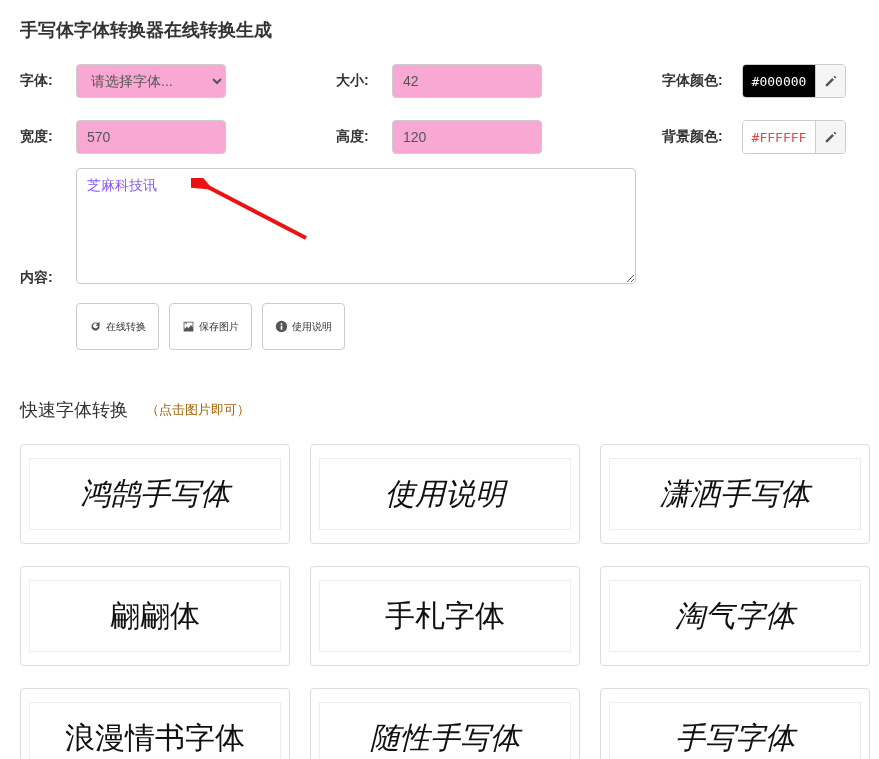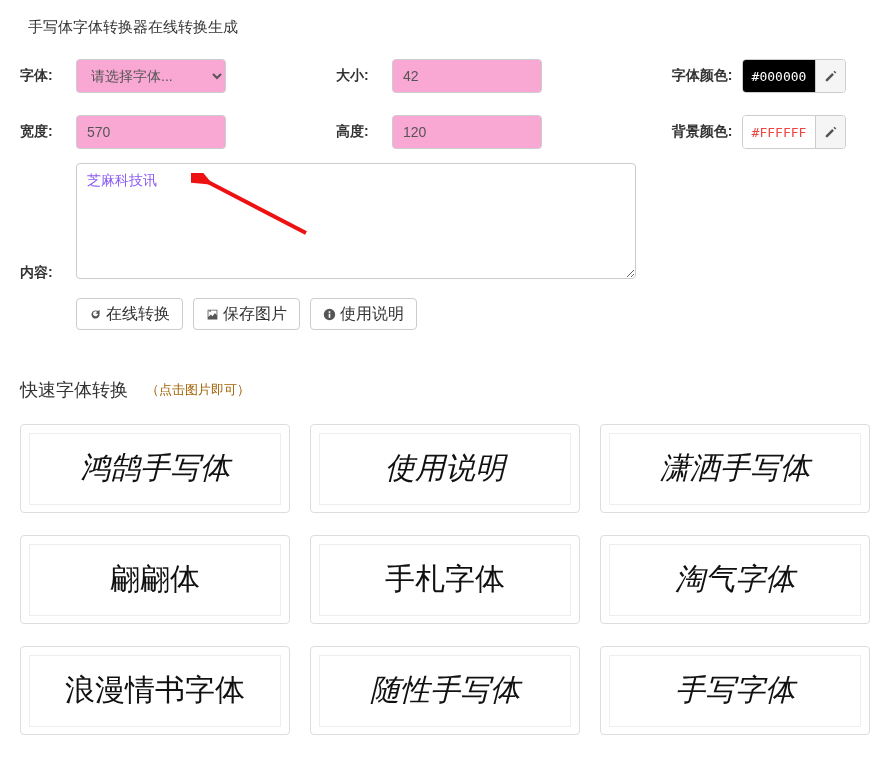--- a/index.html
+++ b/index.html
@@ -6,34 +6,34 @@
   body {
     margin: 0;
     padding: 18px 20px;
     font-family: -apple-system, "Helvetica Neue", Arial, "Microsoft YaHei", sans-serif;
     font-size: 14px;
     color: #333;
     background: #fff;
     width: 879px;
   }
   h2.page-title {
-    font-size: 15px;
-    font-weight: normal;
-    margin: 0 0 22px 8px;
+    font-size: 18px;
+    font-weight: bold;
+    margin: 0 0 22px 0;
     color: #333;
   }
   .form-grid {
     display: grid;
     grid-template-columns: 56px 170px 90px 56px 170px 90px 90px 110px;
     column-gap: 0;
     row-gap: 22px;
     align-items: center;
   }
   .lbl { font-weight: bold; color: #333; }
-  .lbl-right { font-weight: bold; text-align: center; padding-left: 10px;}
+  .lbl-right { font-weight: bold; text-align: left; padding-left: 10px;}
   select, input[type=text] {
     height: 34px;
     padding: 4px 10px;
     font-size: 14px;
     border: 1px solid #ccc;
     border-radius: 4px;
     width: 150px;
     color: #555;
     background: #f9a8d4;
   }
@@ -86,26 +86,26 @@
     resize: both;
   }
   .arrow {
     position: absolute;
     top: 10px;
     left: 115px;
     pointer-events: none;
   }
   .btn-row { margin-top: 16px; margin-left: 56px; display: flex; gap: 10px; }
   .btn {
-    height: 32px;
+    height: 47px;
     padding: 0 12px;
     border: 1px solid #ccc;
     background: #fff;
     border-radius: 4px;
-    font-size: 16px;
+    font-size: 10px;
     color: #333;
     display: inline-flex;
     align-items: center;
     gap: 4px;
     cursor: pointer;
   }
   .btn svg { width: 13px; height: 13px; }
   .section-title {
     margin-top: 48px;
     font-size: 18px;
@@ -118,21 +118,21 @@
   .cards {
     margin-top: 22px;
     display: grid;
     grid-template-columns: repeat(3, 270px);
     gap: 22px 20px;
   }
   .card {
     border: 1px solid #ddd;
     border-radius: 4px;
     padding: 8px;
-    height: 89px;
+    height: 100px;
     display: flex;
     align-items: center;
     justify-content: center;
     background: #fff;
     cursor: pointer;
   }
   .card-inner {
     border: 1px solid #eee;
     width: 100%;
     height: 72px;

